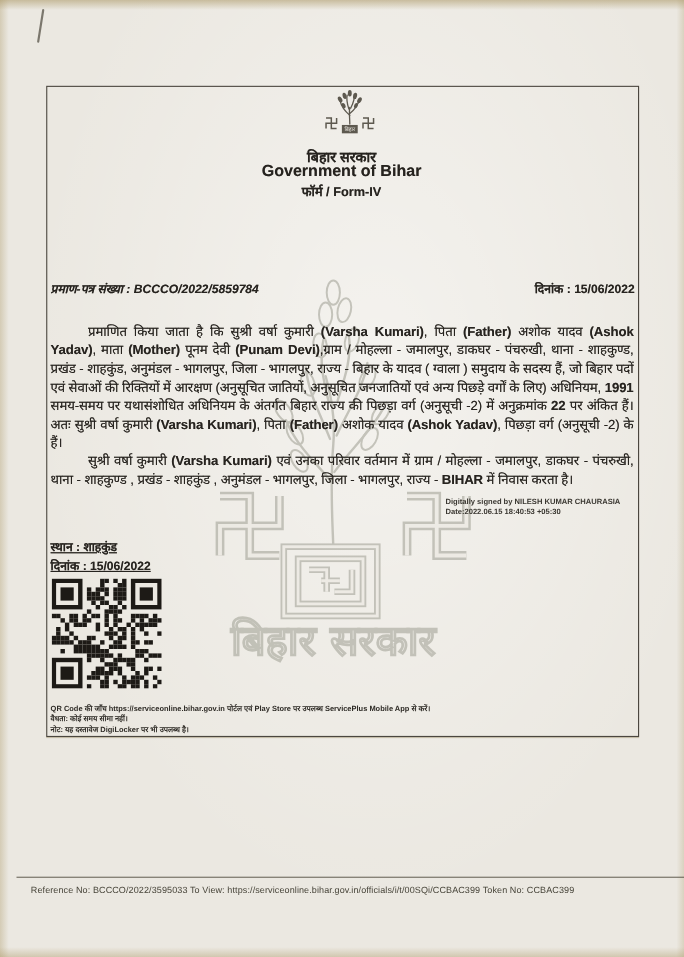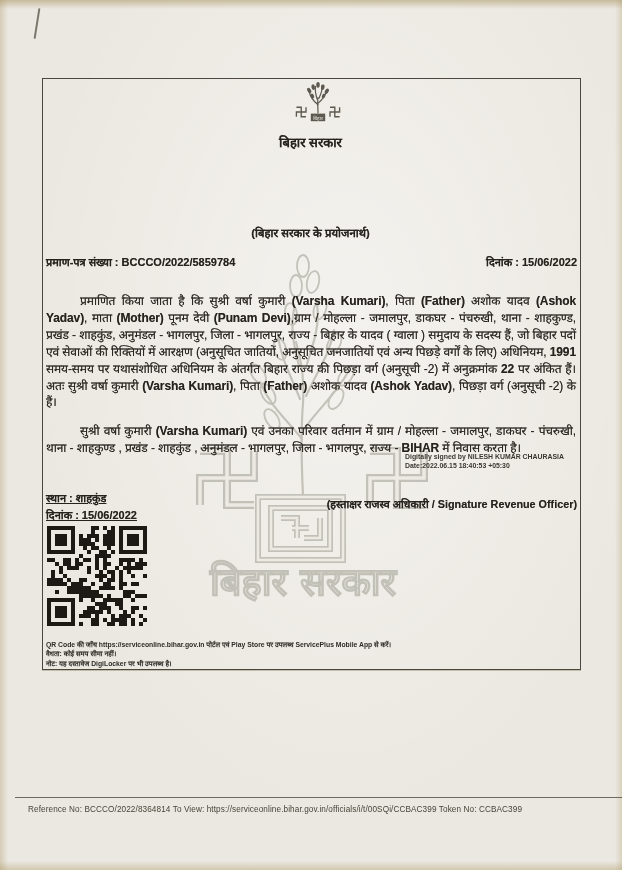--- a/index.html
+++ b/index.html
@@ -31,29 +31,29 @@
   }
   .ctr{left:42px;width:537px;text-align:center;z-index:2;}
   .ink{color:#26231f;text-shadow:0 0 .5px rgba(45,40,33,.55);}
   .b{font-weight:bold;}
   .govt-hi{top:133px;font-size:13px;}
   .govt-en{top:148px;font-size:14.6px;}
   .form-line{top:166px;font-size:11.6px;}
   .district-line{top:195px;font-size:11.8px;}
   .title-line{top:210px;font-size:11.8px;}
   .purpose-line{top:225px;font-size:11.4px;}
-  .meta-left{left:46px;top:254px;font-size:11px;z-index:2;}
+  .meta-left{left:46px;top:254px;font-size:11px;z-index:2;font-style:italic;}
   .meta-right{right:45px;top:254px;font-size:11px;z-index:2;}
   .body-text{
     left:46px;top:293px;width:530px;z-index:2;
     font-size:12px;line-height:16.9px;text-align:justify;
     letter-spacing:-0.1px;
   }
   .body-text p{margin:0;text-indent:34px;}
-  .body-text p + p{margin-top:12px;}
+  .body-text p + p{}
   .digsig{right:45px;top:452px;width:172px;font-size:6.9px;line-height:9px;
     font-weight:bold;color:#3a3731;z-index:2;}
   .issue-block{left:46px;top:490px;font-size:11px;line-height:16.5px;z-index:2;text-decoration:underline;}
   .officer-line{right:45px;top:496px;font-size:10.8px;z-index:2;}
   .qr{left:47px;top:526px;width:100px;height:100px;z-index:2;}
   .notes{left:46px;top:640px;width:420px;font-size:6.8px;line-height:9.4px;
     font-weight:bold;color:#2e2b26;z-index:2;}
   .watermark{left:168px;top:254px;width:270px;height:350px;opacity:.55;z-index:1;}
   .emblem{left:292px;top:80px;width:52px;height:48px;z-index:2;}
   .footer-line{left:15px;top:797px;width:607px;height:1.3px;background:#585347;opacity:.85;}
@@ -134,41 +134,41 @@
     </g>
     <g stroke="#5d594f" fill="none" stroke-width="1.7">
       <path d="M3,34 L9,34 L9,46 L15,46 M3,46 L3,40 L15,40 L15,34"></path>
       <path d="M45,34 L51,34 L51,46 L57,46 M45,46 L45,40 L57,40 L57,34"></path>
     </g>
     <rect x="21" y="42" width="18" height="9.5" fill="#5d594f"></rect>
     <text x="30" y="49.4" text-anchor="middle" font-size="6" font-family="DejaVu Sans, sans-serif" fill="#efece4">बिहार</text>
   </svg>
 
   <div class="abs ctr ink b govt-hi">बिहार सरकार</div>
-  <div class="abs ctr ink b purpose-line">(बिहार सरकार के प्रयोजनार्थ)</div>
+  <div class="abs ctr ink b govt-en">Government of Bihar</div>
+  <div class="abs ctr ink b form-line">फॉर्म / Form-IV</div>
 
   <div class="abs ink b meta-left">प्रमाण-पत्र संख्या : BCCCO/2022/5859784</div>
   <div class="abs ink b meta-right">दिनांक : 15/06/2022</div>
 
   <div class="abs body-text ink">
     <p><span>प्रमाणित किया जाता है कि सुश्री वर्षा कुमारी </span><b>(Varsha Kumari)</b><span>, पिता </span><b>(Father)</b><span> अशोक यादव </span><b>(Ashok Yadav)</b><span>, माता </span><b>(Mother)</b><span> पूनम देवी </span><b>(Punam Devi)</b><span>,ग्राम / मोहल्ला - जमालपुर, डाकघर - पंचरुखी, थाना - शाहकुण्ड, प्रखंड - शाहकुंड, अनुमंडल - भागलपुर, जिला - भागलपुर, राज्य - बिहार के यादव ( ग्वाला ) समुदाय के सदस्य हैं, जो बिहार पदों एवं सेवाओं की रिक्तियों में आरक्षण (अनुसूचित जातियों, अनुसूचित जनजातियों एवं अन्य पिछड़े वर्गों के लिए) अधिनियम, </span><b>1991</b><span> समय-समय पर यथासंशोधित अधिनियम के अंतर्गत बिहार राज्य की पिछड़ा वर्ग (अनुसूची -2) में अनुक्रमांक </span><b>22</b><span> पर अंकित हैं। अतः सुश्री वर्षा कुमारी </span><b>(Varsha Kumari)</b><span>, पिता </span><b>(Father)</b><span> अशोक यादव </span><b>(Ashok Yadav)</b><span>, पिछड़ा वर्ग (अनुसूची -2) के हैं।</span></p>
     <p><span>सुश्री वर्षा कुमारी </span><b>(Varsha Kumari)</b><span> एवं उनका परिवार वर्तमान में ग्राम / मोहल्ला - जमालपुर, डाकघर - पंचरुखी, थाना - शाहकुण्ड , प्रखंड - शाहकुंड , अनुमंडल - भागलपुर, जिला - भागलपुर, राज्य - </span><b>BIHAR</b><span> में निवास करता है।</span></p>
   </div>
 
   <div class="abs digsig">
     <div>Digitally signed by NILESH KUMAR CHAURASIA</div>
     <div>Date:2022.06.15 18:40:53 +05:30</div>
   </div>
 
   <div class="abs issue-block ink b">
     <div>स्थान : शाहकुंड</div>
     <div>दिनांक : 15/06/2022</div>
   </div>
 
-  <div class="abs ink b officer-line">(हस्ताक्षर राजस्व अधिकारी / Signature Revenue Officer)</div>
 
   <svg class="abs qr" id="qr-svg" viewBox="0 0 100 100">
       <rect x="44" y="0" width="4" height="4" fill="#1d1a16"></rect>
       <rect x="48" y="0" width="4" height="4" fill="#1d1a16"></rect>
       <rect x="56" y="0" width="4" height="4" fill="#1d1a16"></rect>
       <rect x="64" y="0" width="4" height="4" fill="#1d1a16"></rect>
       <rect x="44" y="4" width="4" height="4" fill="#1d1a16"></rect>
       <rect x="60" y="4" width="4" height="4" fill="#1d1a16"></rect>
       <rect x="64" y="4" width="4" height="4" fill="#1d1a16"></rect>
       <rect x="32" y="8" width="4" height="4" fill="#1d1a16"></rect>
@@ -391,15 +391,15 @@
       <rect x="8" y="80" width="12" height="12" fill="#1d1a16"></rect>
     </svg>
 
   <div class="abs notes">
     <div>QR Code की जाँच https://serviceonline.bihar.gov.in पोर्टल एवं Play Store पर उपलब्ध ServicePlus Mobile App से करें।</div>
     <div>वैधता: कोई समय सीमा नहीं।</div>
     <div>नोट: यह दस्तावेज DigiLocker पर भी उपलब्ध है।</div>
   </div>
 
   <div class="abs footer-line"></div>
-  <div class="abs footer-ref">Reference No: BCCCO/2022/8364814 To View: https://serviceonline.bihar.gov.in/officials/i/t/00SQi/CCBAC399 Token No: CCBAC399</div>
+  <div class="abs footer-ref">Reference No: BCCCO/2022/3595033 To View: https://serviceonline.bihar.gov.in/officials/i/t/00SQi/CCBAC399 Token No: CCBAC399</div>
 
 </div>
 
 </body></html>

